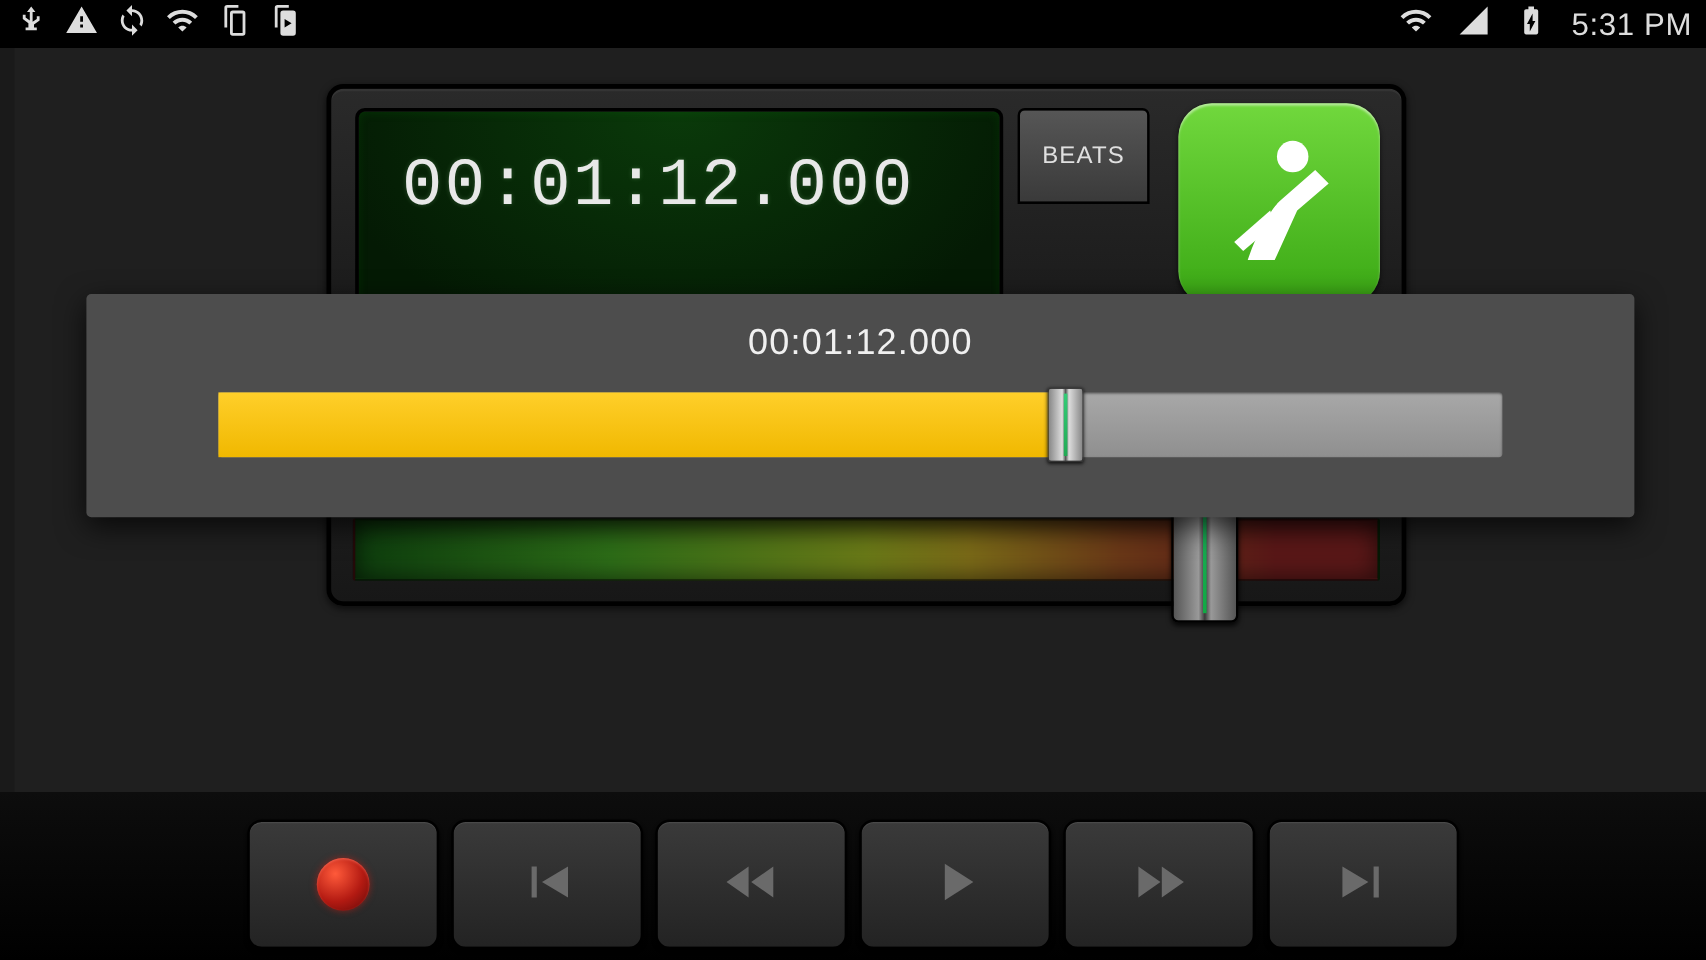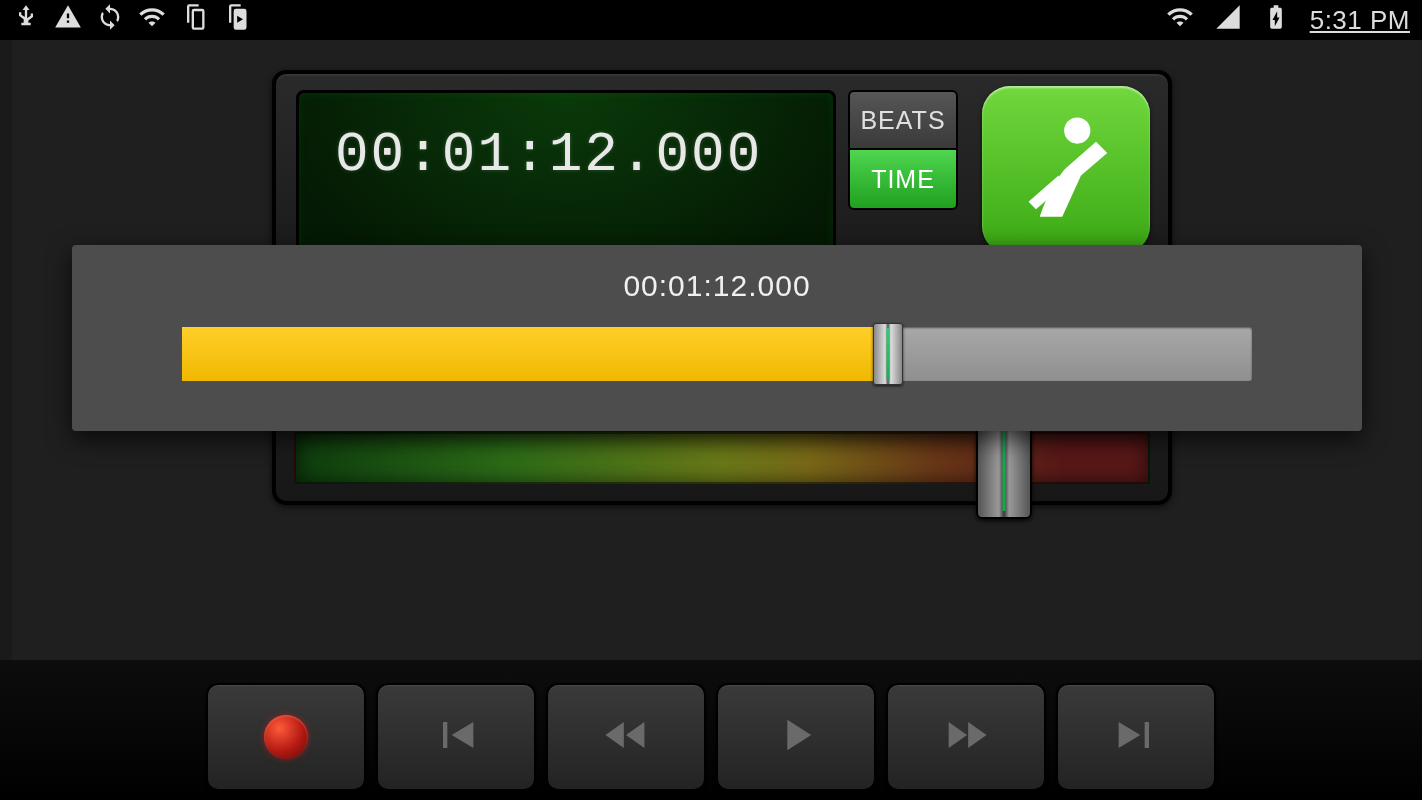--- a/index.html
+++ b/index.html
@@ -22,21 +22,21 @@
     align-items: center;
     padding: 0 12px;
     font-size: 24px;
     color: #ddd;
   }
   .status-left, .status-right {
     display: flex;
     align-items: center;
     gap: 14px;
   }
-  .status-right { gap: 20px; text-decoration: underline; }
+  .status-right { gap: 20px; }
   .status-bar svg { width: 28px; height: 28px; fill: #ddd; }
   .status-time { font-size: 26px; font-weight: 400; letter-spacing: 0.5px; }
 
   
   .main {
     position: relative;
     height: 620px;
     background: #1f1f1f;
     margin-left: 12px;
   }
@@ -81,23 +81,23 @@
   .toggle-stack {
     position: absolute;
     top: 16px;
     left: 572px;
     width: 110px;
   }
   .toggle-btn {
     display: flex;
     align-items: center;
     justify-content: center;
-    height: 60px;
+    height: 80px;
     border: 2px solid #000;
-    font-size: 25px;
+    font-size: 20px;
     letter-spacing: 1px;
     cursor: pointer;
   }
   .toggle-beats {
     background: linear-gradient(to bottom, #565656, #3a3a3a);
     color: #e0e0e0;
     border-radius: 6px 6px 0 0;
   }
   .toggle-time {
     background: linear-gradient(to bottom, #4fd64f, #20a020);
@@ -309,21 +309,20 @@
 </div>
 
 <div class="main">
 
   <div class="top-panel">
     <div class="lcd">
       <span class="lcd-text">00:01:12.000</span>
     </div>
     <div class="toggle-stack">
       <div class="toggle-btn toggle-beats">BEATS</div>
-      <div class="toggle-btn toggle-time">TIME</div>
     </div>
     <div class="app-logo">
       <span>
         <svg viewBox="0 0 64 64">
             <circle cx="38" cy="12" r="7"></circle>
             <path d="M18 58c6-18 14-26 14-26l16-14 6 6-14 12-10 22z"></path>
             <path d="M28 36L12 50l4 4 14-12z"></path>
           </svg>
       </span>
     </div>

